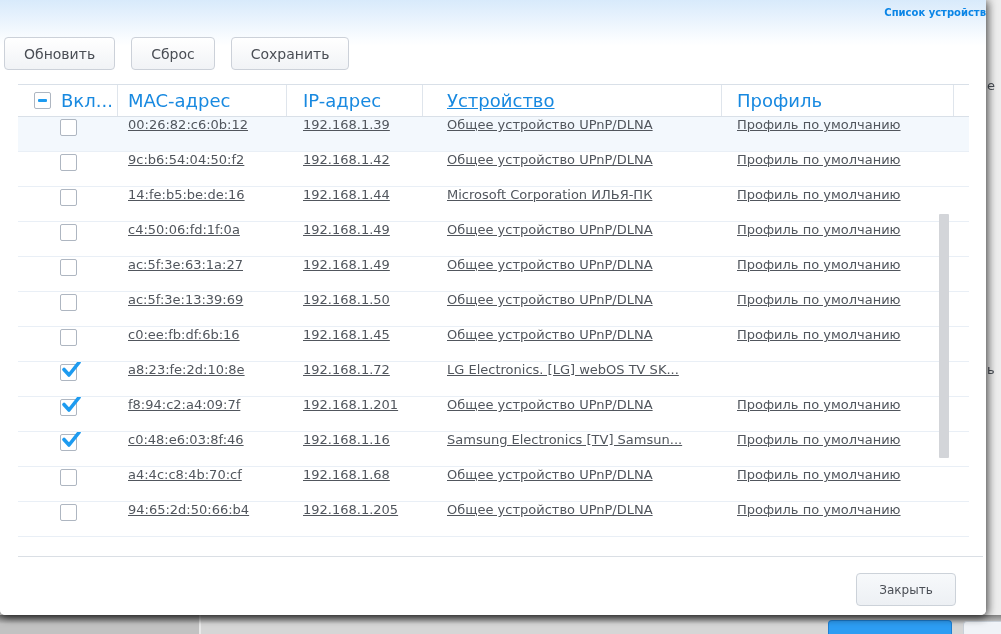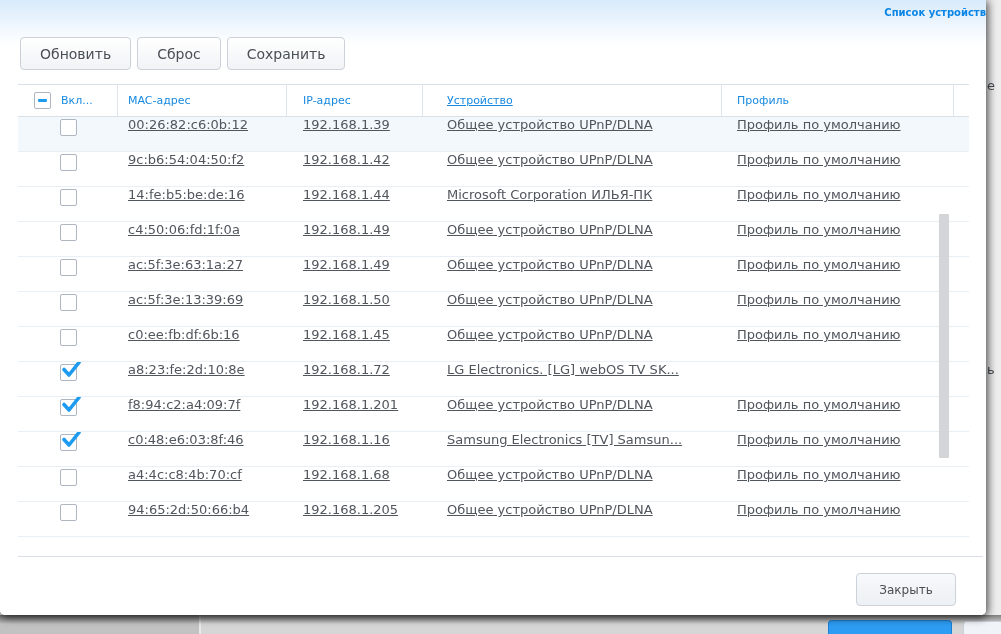--- a/index.html
+++ b/index.html
@@ -15,26 +15,26 @@
   .bg-bottom .seg-left{position:absolute;left:0;top:0;width:199px;height:19px;background:#c2c2c2;}
   .bg-bottom .seg-line{position:absolute;left:199px;top:0;width:2px;height:19px;background:#e9e9e9;}
   .bg-bottom .shade{position:absolute;left:0;top:0;width:100%;height:9px;background:linear-gradient(rgba(0,0,0,0.40),rgba(0,0,0,0));}
   .bg-btn-blue{position:absolute;left:828px;top:620px;width:122px;height:14px;background:#2d9df3;border:1px solid #1d7fd4;border-bottom:none;border-radius:4px 4px 0 0;}
   .bg-btn-light{position:absolute;left:963px;top:621px;width:38px;height:13px;background:#f0f3f7;border:1px solid #c9d0d8;border-bottom:none;border-right:none;border-radius:4px 0 0 0;}
 
   
   .dialog{position:absolute;left:0;top:0;width:986px;height:615px;background:linear-gradient(#d8eafb 0,#fbfdff 40px,#ffffff 46px);border-radius:0 0 5px 5px;box-shadow:0 3px 9px rgba(0,0,0,.55),3px 0 8px rgba(0,0,0,.35);}
   .dlg-title{position:absolute;left:0;top:7px;width:100%;text-align:right;font-size:10px;font-weight:bold;color:#0a85e6;}
 
-  .toolbar{position:absolute;left:20px;top:37px;display:flex;gap:6px;}
+  .toolbar{position:absolute;left:4px;top:37px;display:flex;gap:16px;}
   .btn{height:33px;padding:0 19px;font-family:inherit;font-size:14px;color:#4a4e55;background:linear-gradient(#ffffff,#f1f3f6);border:1px solid #ccd1d9;border-radius:4px;cursor:pointer;}
 
   
   .table{position:absolute;left:18px;top:84px;width:951px;}
-  .thead{display:flex;align-items:center;height:31px;border-top:1px solid #d9e0e8;border-bottom:1px solid #d9e0e8;color:#1889e0;font-size:11px;}
+  .thead{display:flex;align-items:center;height:31px;border-top:1px solid #d9e0e8;border-bottom:1px solid #d9e0e8;color:#1889e0;font-size:18px;}
   .thead .hcell{height:100%;display:flex;align-items:center;box-sizing:border-box;border-right:1px solid #dfe5ec;}
   .hcell.h-check{width:100px;}
   .hcell.h-mac{width:169px;padding-left:10px;}
   .hcell.h-ip{width:136px;padding-left:16px;}
   .hcell.h-device{width:299px;padding-left:24px;text-decoration:underline;}
   .hcell.h-profile{width:232px;padding-left:15px;}
   .hcell.h-gutter{width:15px;border-right:none;}
   .h-check .cb{margin-left:16px;}
   .h-check .hlabel{margin-left:10px;}
 

